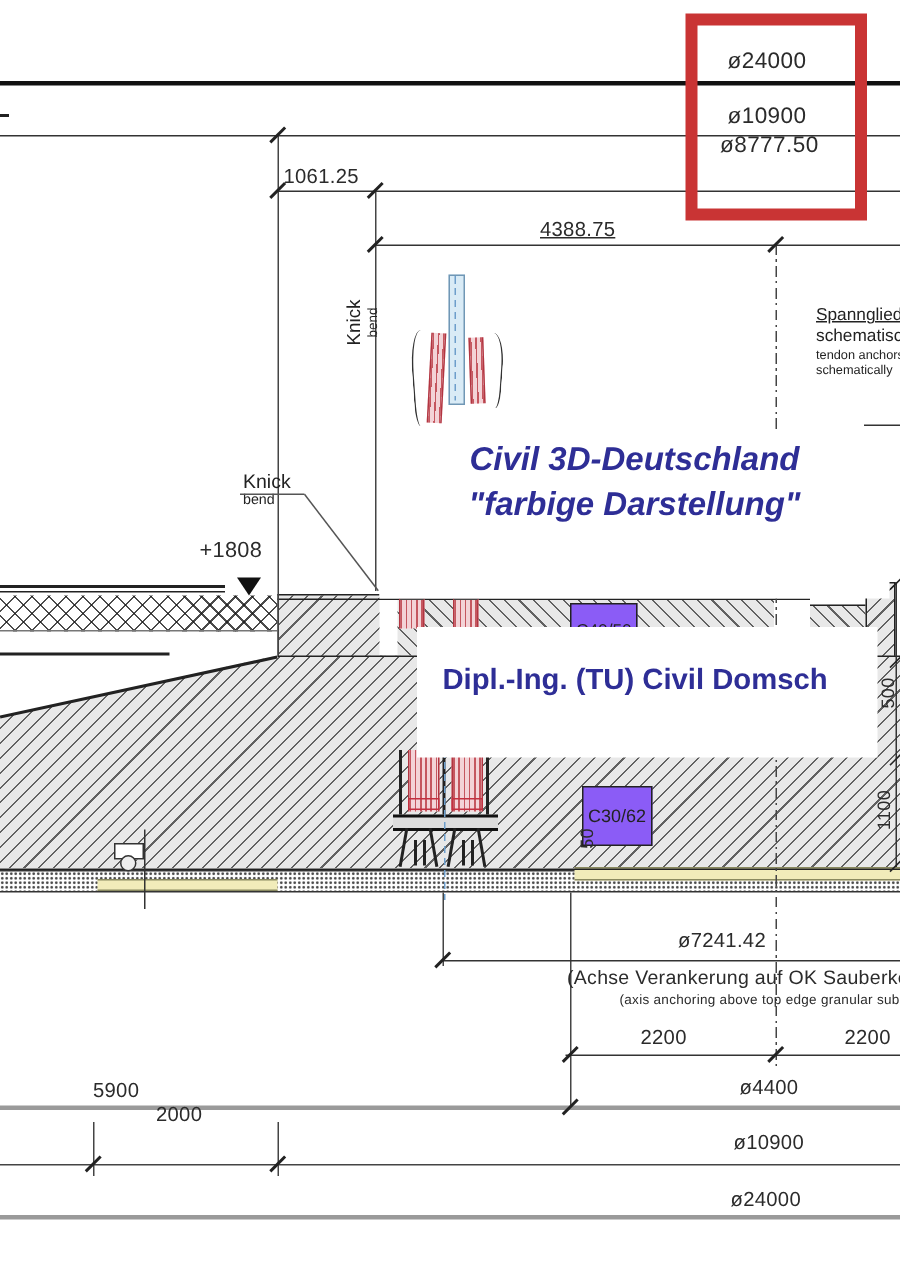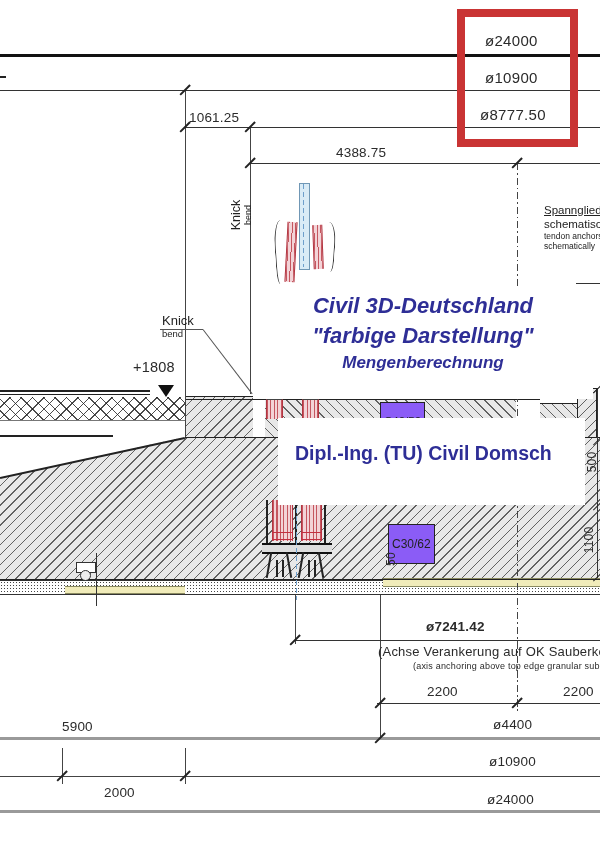--- a/index.html
+++ b/index.html
@@ -113,23 +113,23 @@
   <div class="dashdot z4" style="left:517px;top:163px;height:549px;"></div>
 
   <div class="tick z4" style="left:185px;top:90px;"></div>
   <div class="tick z4" style="left:185px;top:127px;"></div>
   <div class="tick z4" style="left:250px;top:127px;"></div>
   <div class="tick z4" style="left:250px;top:163px;"></div>
   <div class="tick z4" style="left:517px;top:163px;"></div>
 
   <div class="dimlg z4" style="left:485px;top:32px;">ø24000</div>
   <div class="dimlg z4" style="left:485px;top:69px;">ø10900</div>
-  <div class="dimlg z4" style="left:480px;top:106px;text-align:right;">ø8777.50</div>
+  <div class="dimlg z4" style="left:480px;top:88px;text-align:right;">ø8777.50</div>
   <div class="dim z4" style="left:189px;top:110px;">1061.25</div>
-  <div class="dim z4" style="left:336px;top:145px;">4388.75</div>
+  <div class="dim z4" style="left:360px;top:145px;text-decoration:underline;">4388.75</div>
 
   <div class="abs z4" style="left:214px;top:201px;width:58px;height:28px;transform:rotate(-90deg);text-align:center;">
     <div style="font-size:12.5px;line-height:14px;">Knick</div>
     <div style="font-size:9px;line-height:10px;">bend</div>
   </div>
 
   <div class="abs z4" style="left:162px;top:313px;font-size:13px;line-height:15px;">
     <div>Knick</div>
     <div style="font-size:9.5px;line-height:11px;">bend</div>
   </div>
@@ -157,51 +157,50 @@
   <div class="vl z4" style="left:597px;top:388px;height:190px;background:#333;"></div>
   <div class="tick-sm z4" style="left:597px;top:390px;"></div>
   <div class="tick-sm z4" style="left:597px;top:442px;"></div>
   <div class="tick-sm z4" style="left:597px;top:507px;"></div>
   <div class="tick-sm z4" style="left:597px;top:578px;"></div>
 
   <div class="vl z4" style="left:295px;top:595px;height:49px;"></div>
   <div class="vl z4" style="left:380px;top:595px;height:144px;"></div>
   <div class="hl z4" style="left:295px;top:640px;width:305px;background:#333;"></div>
   <div class="tick z4" style="left:295px;top:640px;"></div>
-  <div class="dim z4" style="left:426px;top:619px;font-weight:bold;">ø7241.42</div>
+  <div class="dim z4" style="left:452px;top:619px;">ø7241.42</div>
   <div class="dim z4" style="left:378px;top:644px;font-size:13px;">(Achse Verankerung auf OK Sauberkeitsschicht</div>
   <div class="dim z4" style="left:413px;top:661px;font-size:9px;">(axis anchoring above top edge granular subbase</div>
 
   <div class="hl z4" style="left:377px;top:703px;width:223px;background:#333;"></div>
   <div class="tick z4" style="left:380px;top:703px;"></div>
   <div class="tick z4" style="left:517px;top:703px;"></div>
   <div class="dim z4" style="left:427px;top:684px;">2200</div>
   <div class="dim z4" style="left:563px;top:684px;">2200</div>
 
   <div class="hl gray2 z4" style="left:0;top:737px;width:600px;"></div>
   <div class="tick z4" style="left:380px;top:738px;"></div>
   <div class="dim z4" style="left:62px;top:719px;">5900</div>
   <div class="dim z4" style="left:493px;top:717px;">ø4400</div>
 
   <div class="vl z4" style="left:62px;top:748px;height:36px;"></div>
   <div class="vl z4" style="left:185px;top:748px;height:36px;"></div>
   <div class="hl z4" style="left:0;top:776px;width:600px;background:#444;"></div>
   <div class="tick z4" style="left:62px;top:776px;"></div>
   <div class="tick z4" style="left:185px;top:776px;"></div>
-  <div class="dim z4" style="left:104px;top:785px;">2000</div>
+  <div class="dim z4" style="left:104px;top:735px;">2000</div>
   <div class="dim z4" style="left:489px;top:754px;">ø10900</div>
 
   <div class="hl gray2 z4" style="left:0;top:810px;width:600px;"></div>
   <div class="dim z4" style="left:487px;top:792px;">ø24000</div>
 
   <div class="whitebox z5" style="left:253px;top:287px;width:340px;height:112px;"></div>
   <div class="abs z6" style="left:253px;top:291px;width:340px;font-style:italic;">
     <div class="blue-big">Civil 3D-Deutschland</div>
     <div class="blue-big">"farbige Darstellung"</div>
-    <div class="blue-mid">Mengenberechnung</div>
   </div>
 
   <div class="whitebox z5" style="left:278px;top:418px;width:307px;height:87px;"></div>
   <div class="abs z6" style="left:295px;top:442px;font-weight:bold;color:#2e2e96;font-size:19.5px;white-space:nowrap;">Dipl.-Ing. (TU) Civil Domsch</div>
 
   <div class="abs z9" style="left:457px;top:9px;width:121px;height:138px;border:8px solid #c93434;box-sizing:border-box;"></div>
 
 </div>
 
 </body></html>

